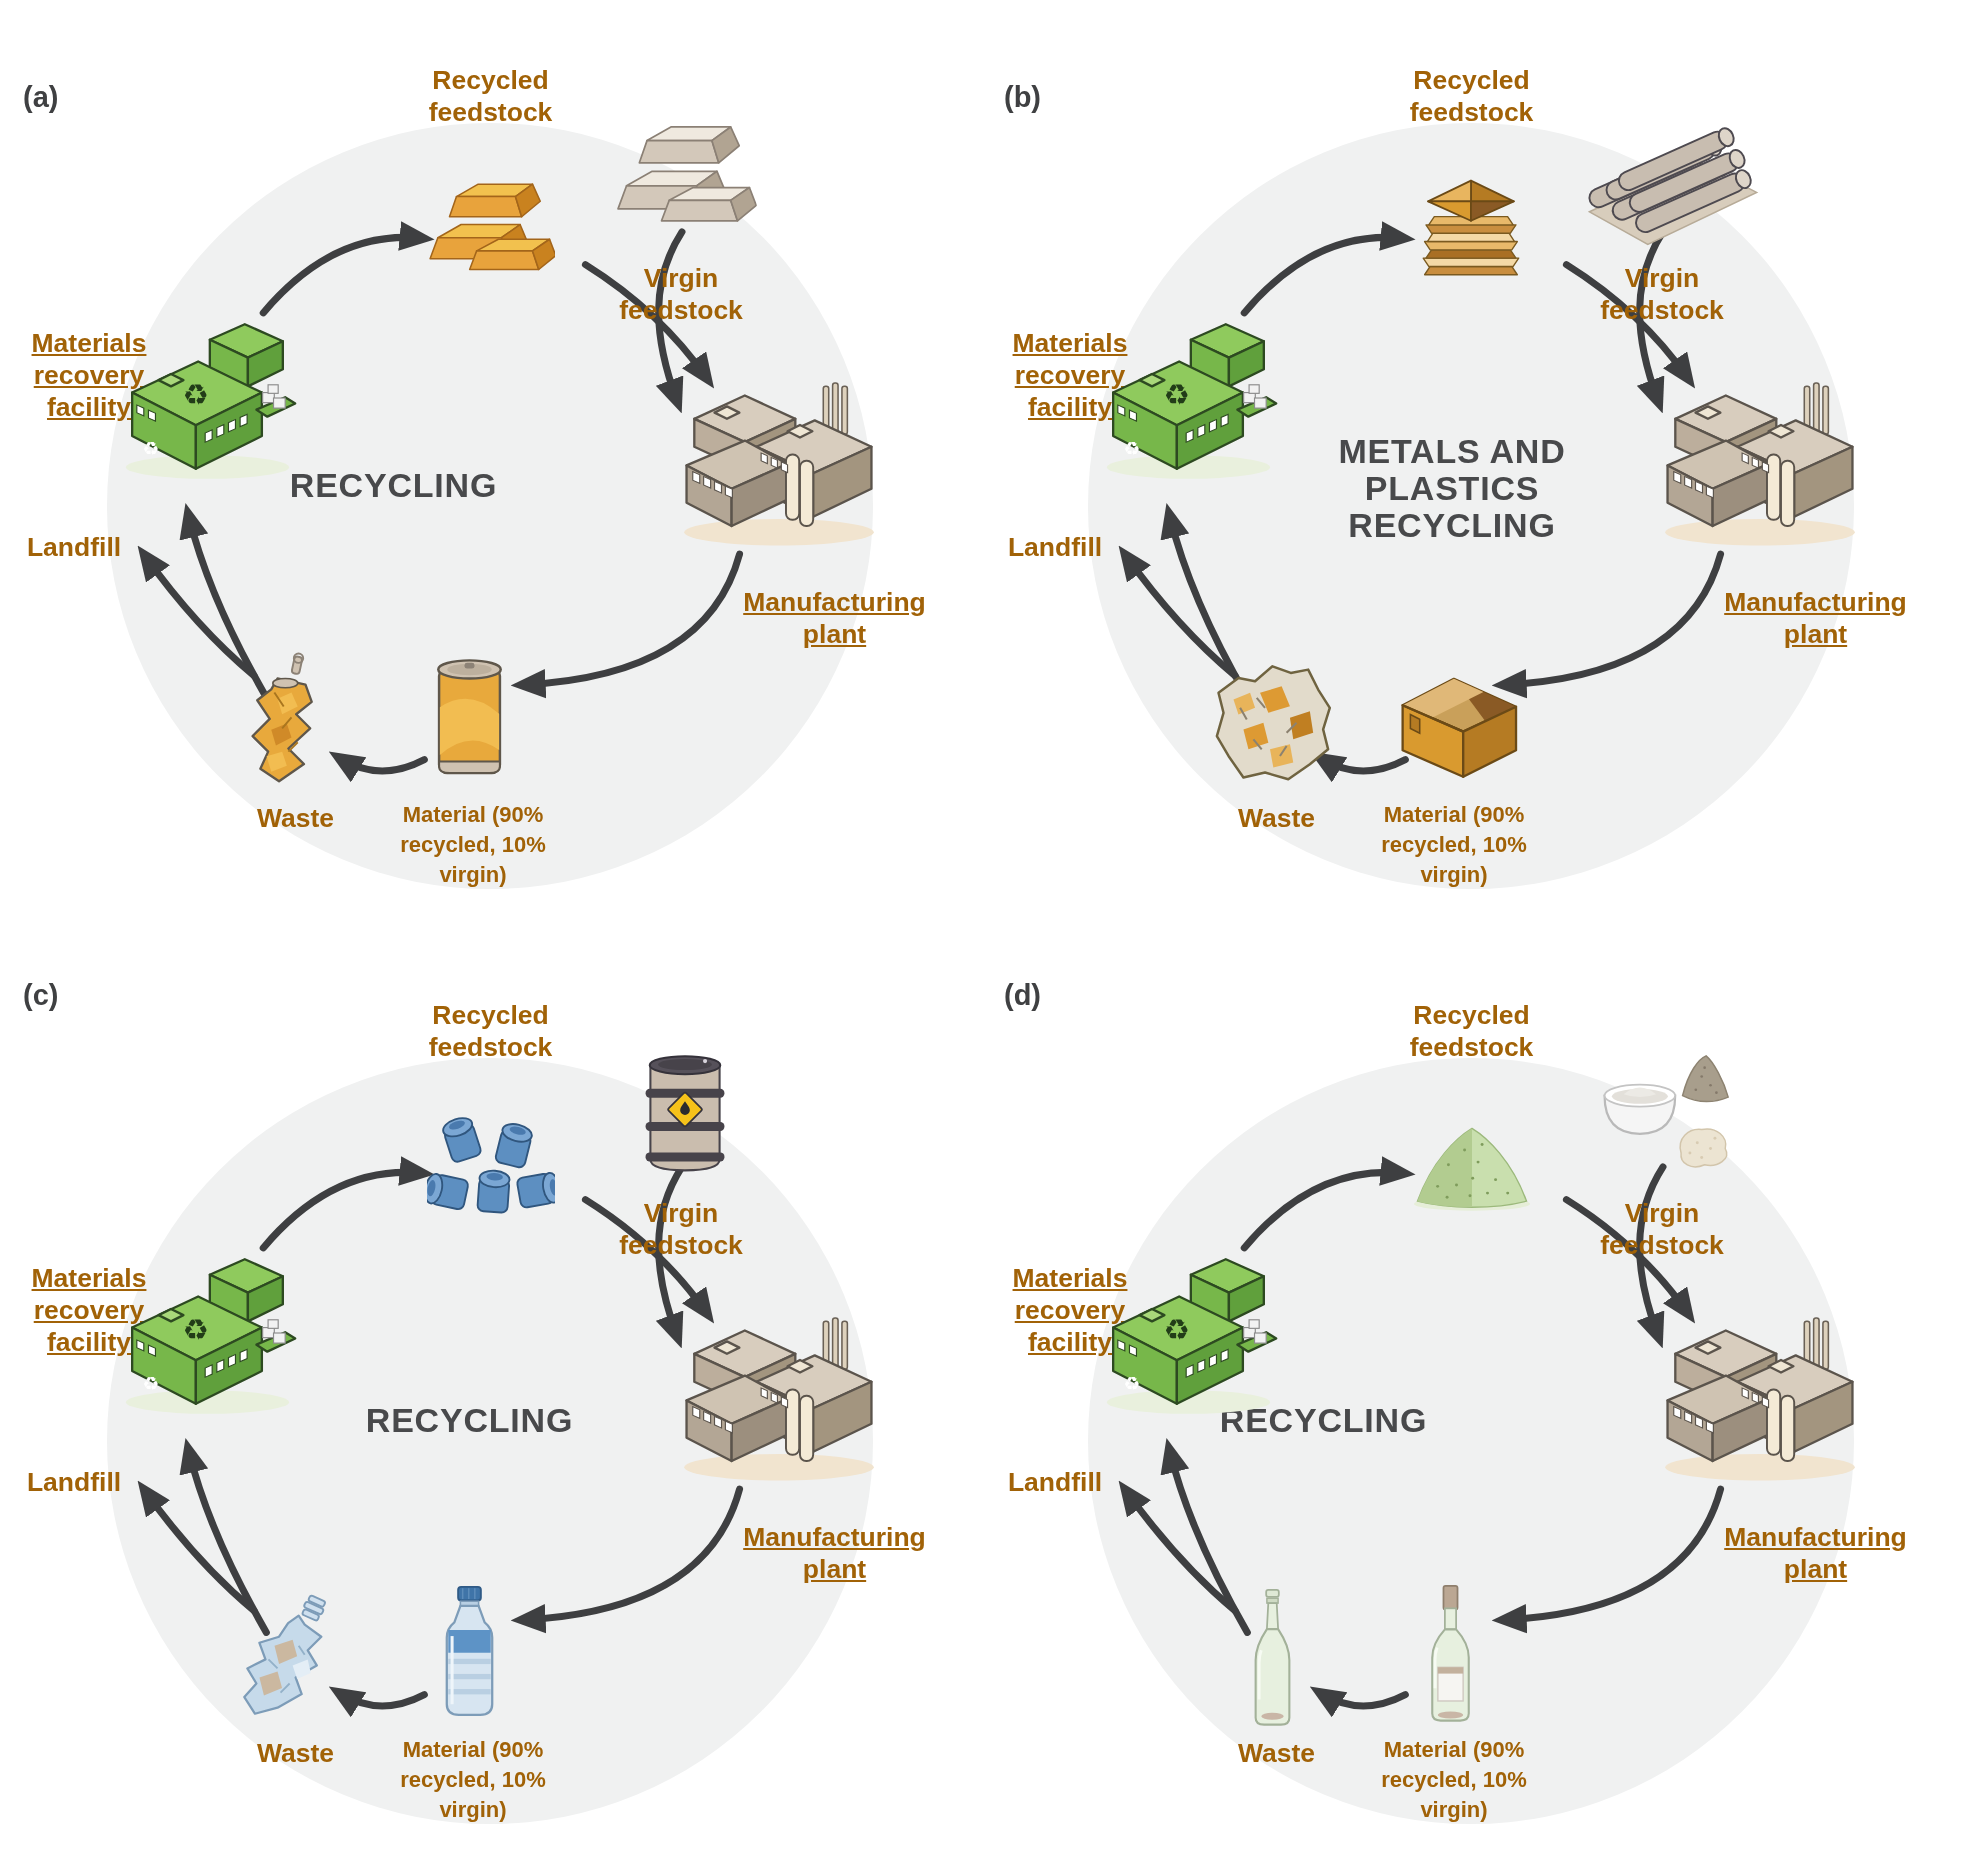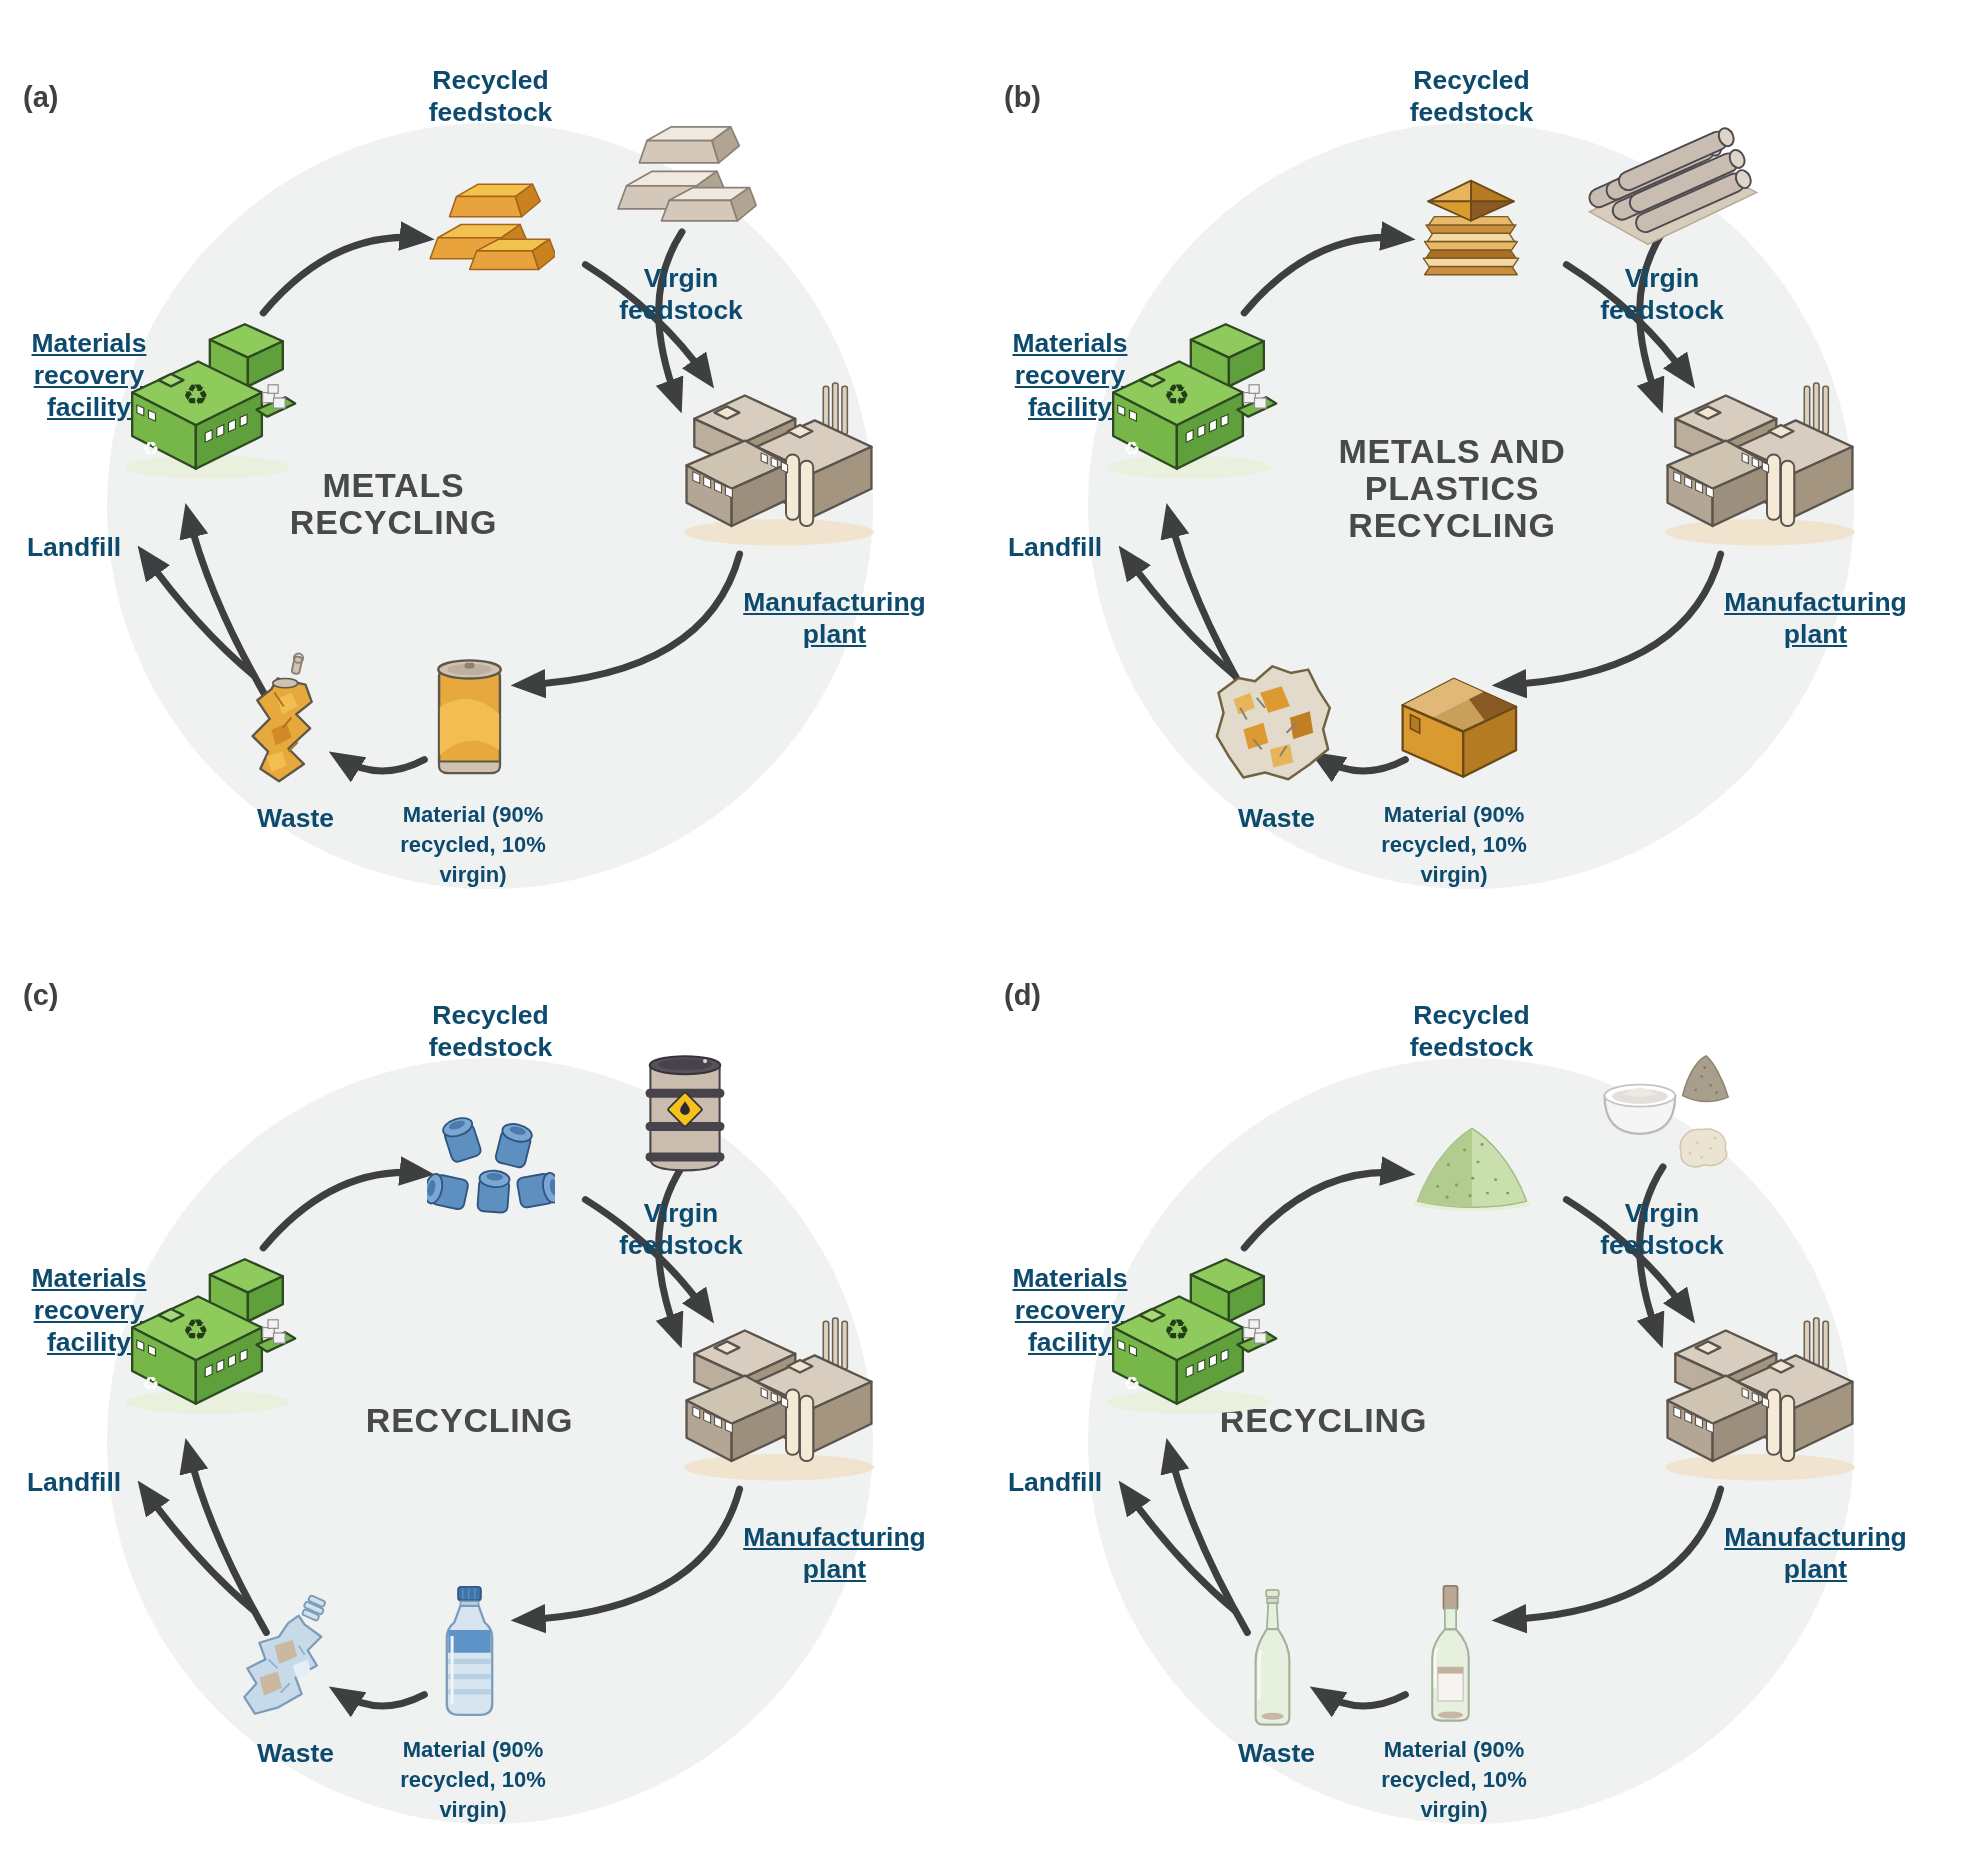--- a/index.html
+++ b/index.html
@@ -18,21 +18,21 @@
   .ar{stroke:#3e3f41;stroke-width:9;fill:none;stroke-linecap:round;marker-end:url(#ah);}
 
   .title{position:absolute;text-align:center;font-weight:700;color:#48494b;
          font-size:34px;line-height:37px;letter-spacing:0.8px;}
   .title span,.lbl span{display:block;}
   .p-a .title{left:191px;top:467px;width:405px;}
   .p-b .title{left:253px;top:433px;width:436px;}
   .p-c .title{left:267px;top:467px;width:405px;}
   .p-d .title{left:140px;top:467px;width:405px;}
 
-  .lbl{position:absolute;text-align:center;font-weight:700;color:#0c4a6e;
+  .lbl{position:absolute;text-align:center;font-weight:700;color:#a16207;
        font-size:26.5px;line-height:32px;}
   .lbl.recycled{left:335px;top:64px;width:311px;}
   .lbl.virgin{left:541px;top:262px;width:280px;}
   .lbl.plantlbl{left:679px;top:586px;width:311px;text-decoration:underline;}
   .lbl.materiallbl{left:325px;top:800px;width:296px;font-size:22px;line-height:30px;}
   .lbl.wastelbl{left:179px;top:802px;width:233px;}
   .lbl.landfilllbl{left:0;top:531px;width:148px;}
   .lbl.mrflbl{left:16px;top:327px;width:146px;text-decoration:underline;}
 
   .slot{position:absolute;}
@@ -402,21 +402,20 @@
     <svg class="arrows" viewBox="0 0 1260 1200">
       <path class="ar" d="M338,402 Q428,295 542,306"></path>
       <path class="ar" d="M752,340 Q848,400 908,486"></path>
       <path class="ar" d="M876,298 C836,360 838,430 870,516"></path>
       <path class="ar" d="M950,712 Q908,868 672,880"></path>
       <path class="ar" d="M545,976 Q488,1006 436,974"></path>
       <path class="ar" d="M342,896 Q268,768 242,662"></path>
       <path class="ar" d="M326,868 Q252,806 186,714"></path>
     </svg>
     <div class="title">
-      <span>METALS</span>
         <span>RECYCLING</span>
         <span></span>
     </div>
     <div class="lbl recycled">
       <span>Recycled</span>
         <span>feedstock</span>
       </div>
     <div class="lbl virgin">
       <span>Virgin</span>
         <span>feedstock</span>

